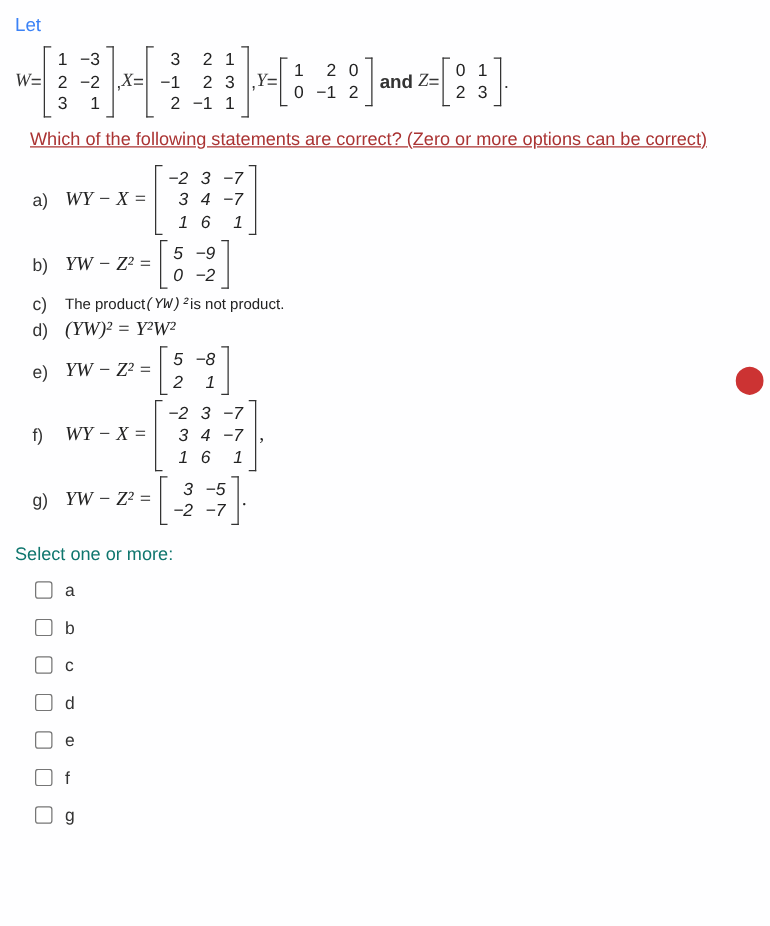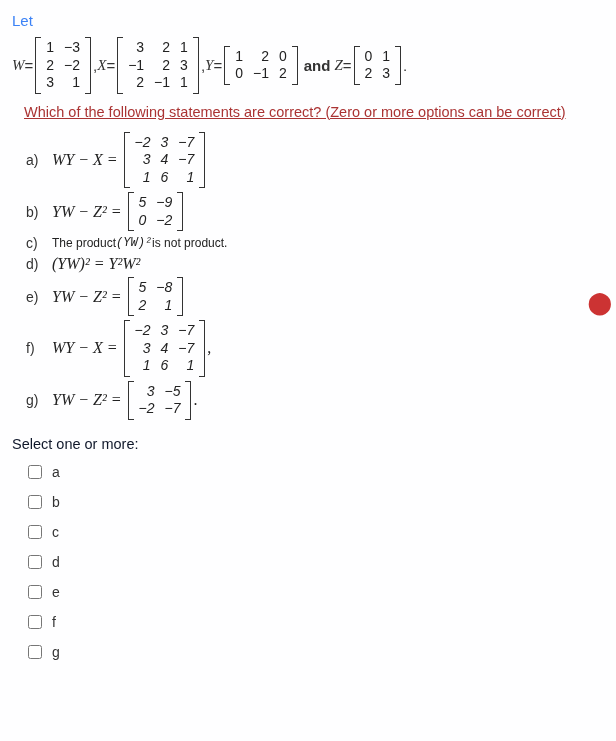--- a/index.html
+++ b/index.html
@@ -80,21 +80,21 @@
     color: #222;
   }
   .opt-body .rm { font-style: normal; }
   .opt-text-only {
     font-family: Arial, sans-serif;
     font-style: normal;
     font-size: 12px;
   }
   .select-label {
     margin-top: 16px;
-    color: #0f172a;
+    color: #0f766e;
     margin-bottom: 6px;
     font-size: 14.5px;
   }
   .checks {
     margin-left: 12px;
   }
   .check-row {
     display: flex;
     align-items: center;
     margin: 10px 0;

